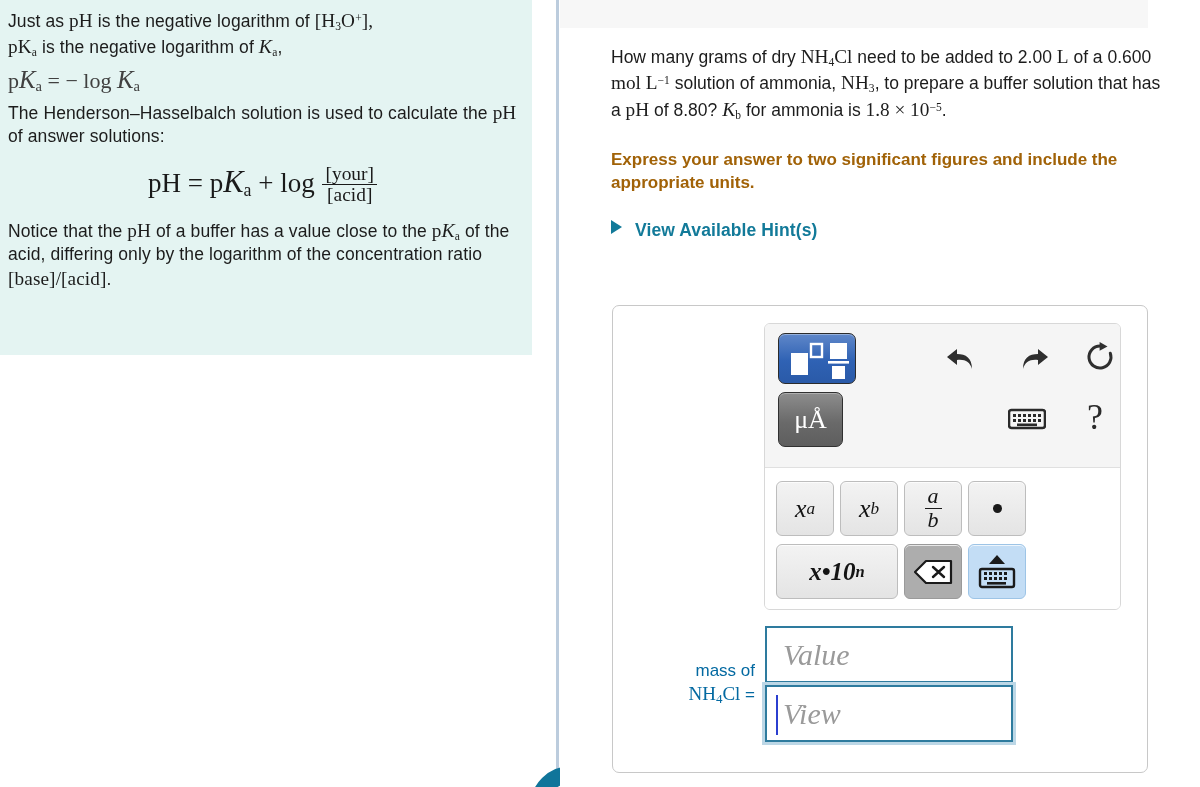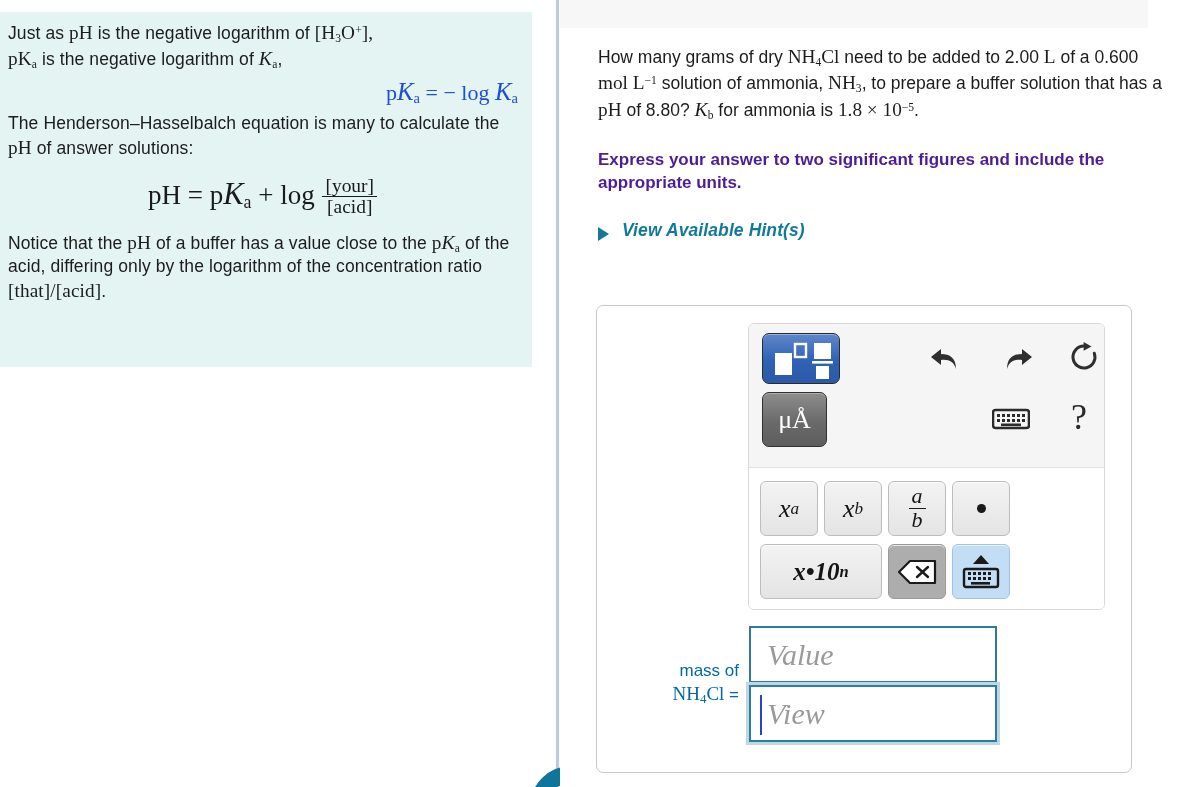--- a/index.html
+++ b/index.html
@@ -11,35 +11,34 @@
     overflow: hidden;
   }
   .page { position: relative; width: 1200px; height: 787px; background:#fff; }
 
   
   .left-panel {
     position: absolute; left: 0; top: 0;
     width: 532px; height: 355px;
     background: #e4f4f2;
     padding: 8px 14px 10px 8px;
-    margin-top: 12px;
   }
   .ref-line {
     font-size: 17.5px;
     color: #1c1c1c;
     line-height: 1.30;
     letter-spacing: 0.1px;
   }
   .ref-para { margin: 0 0 1px 0; }
   .ref-eq {
-    text-align: right;
+    text-align: left;
     margin: 7px 0 5px 0;
     font-family: "Liberation Serif", serif;
     font-size: 22px;
-    color: #1d4ed8;
+    color: #404040;
   }
   .ref-eq-big {
     text-align: center;
     margin: 16px 0 12px 0;
     font-family: "Liberation Serif", serif;
     font-size: 27px;
     color: #1a1a1a;
   }
   .mserif { font-family: "Liberation Serif", serif; font-size: 1.10em; }
   .mserif-i { font-family: "Liberation Serif", serif; font-style: italic; font-size: 1.13em; }
@@ -80,61 +79,60 @@
     background: #f7f7f7;
   }
 
   
   .right-panel {
     position: absolute; left: 560px; top: 28px;
     width: 640px; height: 759px;
     background: #ffffff;
   }
   .q-body {
-    padding: 16px 30px 0 38px;
+    padding: 16px 30px 0 51px;
   }
   .q-text {
     font-size: 17.5px;
     color: #1c1c1c;
     line-height: 1.345;
     margin: 0;
   }
   .q-bold {
     font-size: 17px;
     font-weight: bold;
-    color: #4c1d95;
+    color: #a16207;
     line-height: 1.33;
     margin: 26px 0 0 0;
   }
 
   
   .hint-row {
-    display: flex; align-items: flex-end;
+    display: flex; align-items: flex-start;
     margin: 26px 0 0 0;
     cursor: pointer;
     width: max-content;
-    font-style: italic;
   }
   .hint-tri {
     width: 0; height: 0;
     border-left: 11px solid #127a99;
     border-top: 7.5px solid transparent;
     border-bottom: 7.5px solid transparent;
     margin-right: 13px;
   }
   .hint-label {
     color: #127a99;
     font-weight: bold;
     font-size: 17.5px;
     letter-spacing: 0.1px;
   }
 
   
   .answer-box {
-    position: absolute; left: 36px; top: 277px;
+    position: absolute; left: 52px; top: 277px;
     width: 536px; height: 468px;
     border: 1px solid #c8c8c8;
     border-radius: 7px;
     background: #fff;
   }
 
   
   .math-panel {
     position: absolute; left: 151px; top: 17px;
     width: 357px; height: 287px;
@@ -258,31 +256,31 @@
     <p class="ref-line ref-para">
       <span>Just as </span><span class="mserif">pH</span><span> is the negative logarithm of </span><span class="mserif">[H</span><sub>3</sub><span class="mserif">O</span><sup>+</sup><span class="mserif">],</span><br>
       <span class="mserif">pK</span><sub>a</sub><span> is the negative logarithm of </span><span class="mserif-i">K</span><sub>a</sub><span>,</span>
     </p>
 
     <div class="ref-eq">
       <span>p</span><span class="mserif-i">K</span><sub>a</sub><span> = − log </span><span class="mserif-i">K</span><sub>a</sub>
     </div>
 
     <p class="ref-line ref-para">
-      <span>The Henderson–Hasselbalch equation is many to calculate the</span>
+      <span>The Henderson–Hasselbalch solution is used to calculate the</span>
       <span class="mserif">pH</span>
       <span>of answer solutions:</span>
     </p>
 
     <div class="ref-eq-big">
       <span>pH</span><span> = </span><span>p</span><span class="mserif-i">K</span><sub>a</sub><span> + log </span><span class="frac"><span class="num">[your]</span><span class="den">[acid]</span></span>
     </div>
 
     <p class="ref-line ref-para">
-      <span>Notice that the </span><span class="mserif">pH</span><span> of a buffer has a value close to the </span><span class="mserif">p</span><span class="mserif-i">K</span><sub>a</sub><span> of the acid, differing only by the logarithm of the concentration ratio </span><span class="mserif">[that]/[acid]</span><span>.</span>
+      <span>Notice that the </span><span class="mserif">pH</span><span> of a buffer has a value close to the </span><span class="mserif">p</span><span class="mserif-i">K</span><sub>a</sub><span> of the acid, differing only by the logarithm of the concentration ratio </span><span class="mserif">[base]/[acid]</span><span>.</span>
     </p>
   </div>
 
   <div class="divider"></div>
   <div class="bottom-donut"></div>
   <div class="top-bar"></div>
 
   <div class="right-panel">
     <div class="q-body">
 

